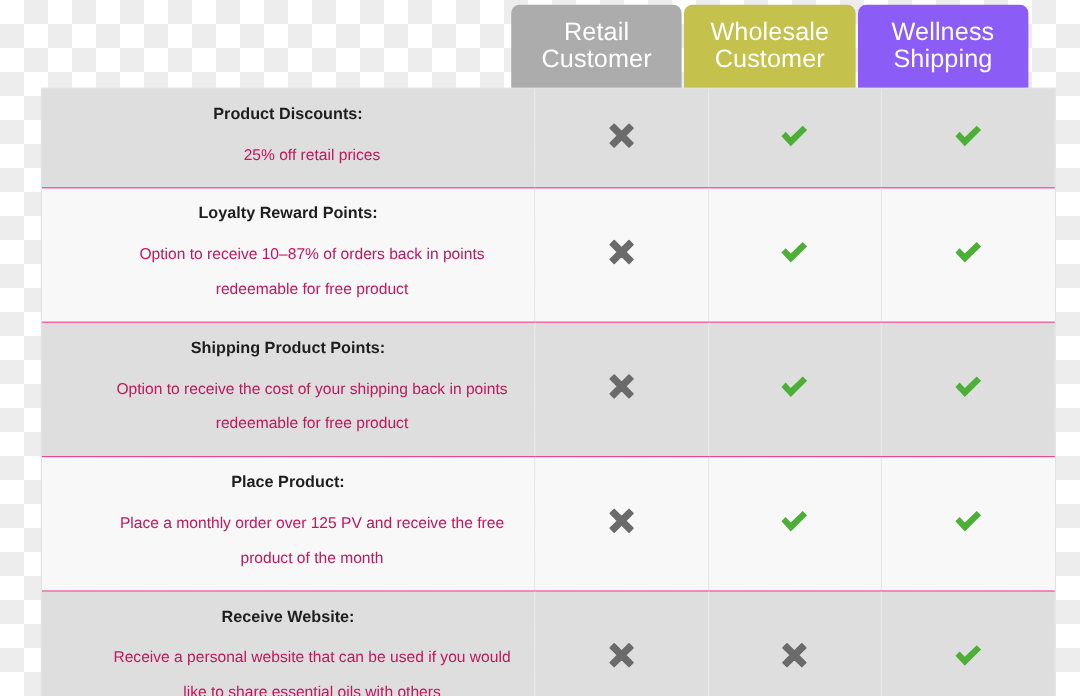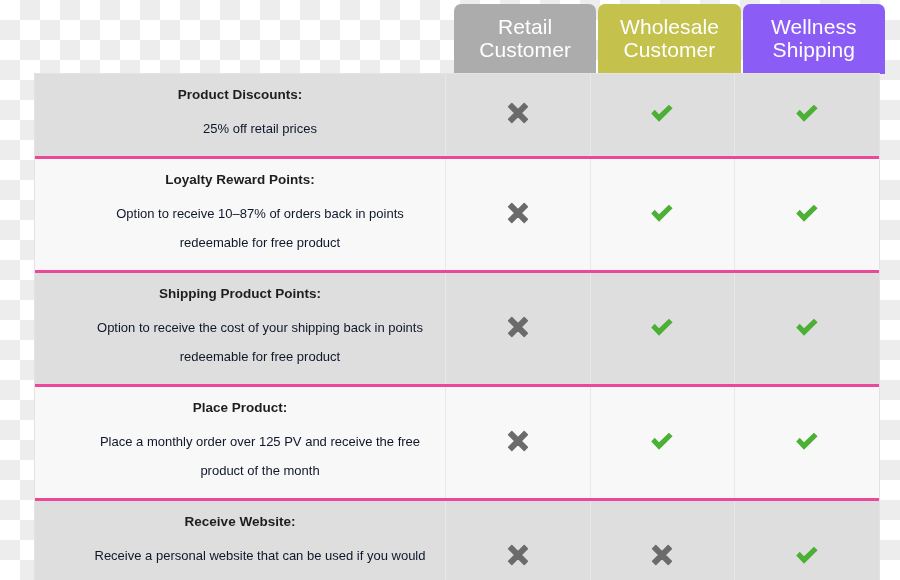--- a/index.html
+++ b/index.html
@@ -22,21 +22,21 @@
   .stage {
     position: relative;
     width: 900px;
     height: 580px;
   }
 
   
   .headers {
     position: absolute;
     top: 4px;
-    left: 454px;
+    left: 426px;
     width: 431px;
     height: 70px;
     display: flex;
     gap: 2px;
   }
   .hdr {
     flex: 1 1 0;
     border-radius: 7px 7px 0 0;
     color: #ffffff;
     display: flex;
@@ -63,21 +63,21 @@
     top: 74px;
     width: 841px;
     border-collapse: collapse;
     table-layout: fixed;
     box-shadow: 0 0 0 1px #e3e3e3;
   }
   .table td {
     padding: 0;
     vertical-align: middle;
     border-right: 1px solid #e8e8e8;
-    border-bottom: 3px solid #ec4899;
+    border-bottom: 1px solid #ec4899;
   }
   .table td:last-child { border-right: none; }
   .table tr:last-child td { border-bottom: none; }
 
   .row-shaded td { background: #dedede; }
   .row-plain  td { background: #f8f8f8; }
 
   .c-desc  { width: 410px; }
   .c-mark  { width: 143.6px; }
 
@@ -88,21 +88,21 @@
   }
   .desc .title {
     font-weight: bold;
     font-size: 13.5px;
     line-height: 17px;
     margin-bottom: 11px;
   }
   .desc .body {
     font-size: 13px;
     line-height: 29px;
-    color: #0f172a;
+    color: #be185d;
     margin-left: 40px;
   }
 
   .cell-mark {
     text-align: center;
   }
   .mark {
     display: inline-block;
     width: 30px;
     height: 30px;

